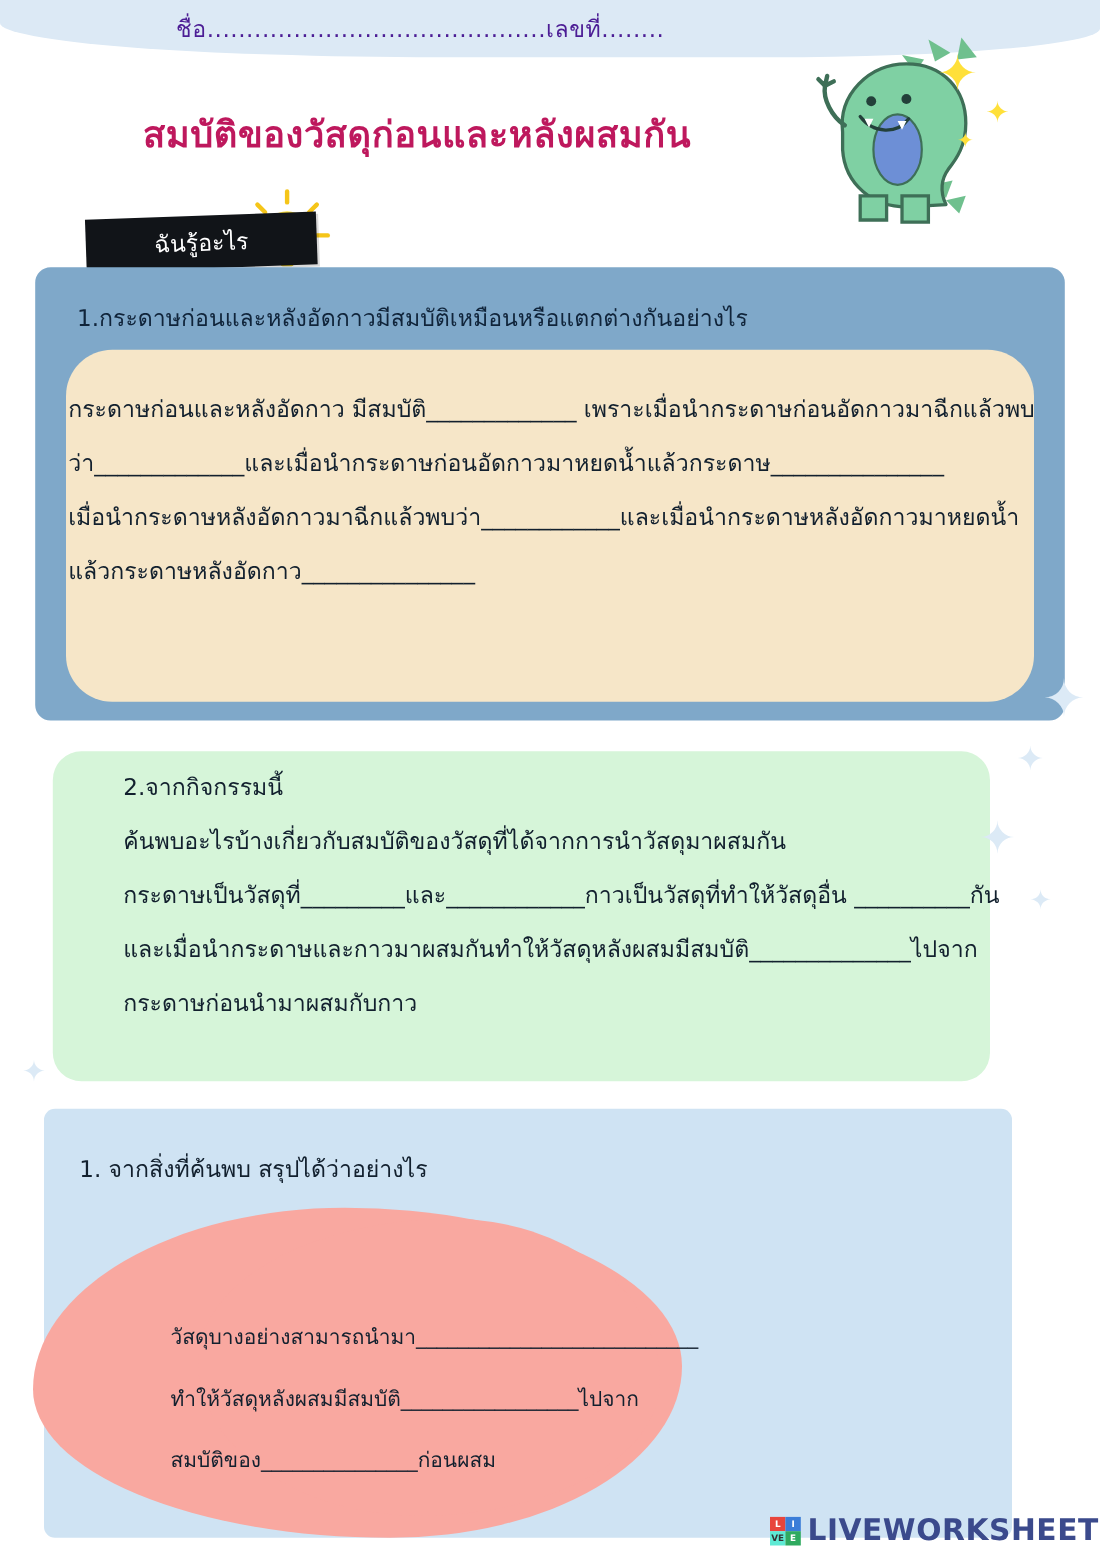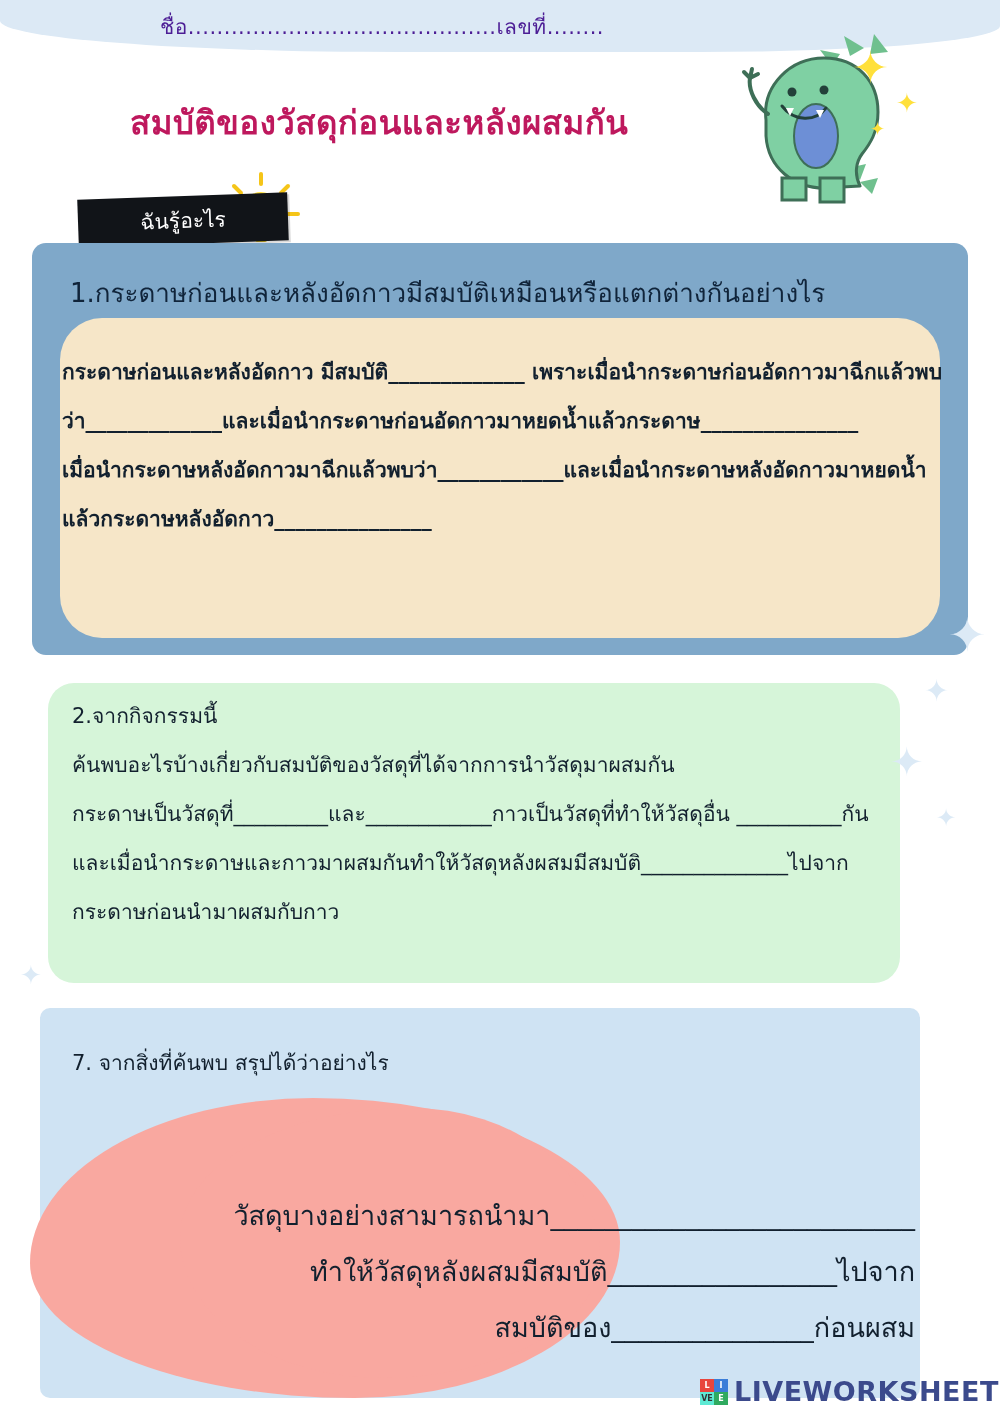--- a/index.html
+++ b/index.html
@@ -100,21 +100,21 @@
     left: 32px;
     width: 936px;
     height: 412px;
     background: #7fa8c9;
     border-radius: 14px;
   }
   .q1-heading {
     position: absolute;
     top: 272px;
     left: 70px;
-    font-size: 26px;
+    font-size: 21px;
     color: #10243a;
     white-space: nowrap;
   }
   .cream-box {
     position: absolute;
     top: 318px;
     left: 60px;
     width: 880px;
     height: 320px;
     background: #f6e6c8;
@@ -183,24 +183,23 @@
     top: 1108px;
     width: 420px;
     height: 270px;
     border-radius: 55% 45% 52% 48% / 48% 55% 45% 52%;
   }
   .q3-text {
     position: absolute;
     top: 1188px;
     left: 155px;
     width: 760px;
-    font-size: 27px;
+    font-size: 19px;
     color: #12202e;
     line-height: 56px;
-    text-align: right;
   }
 
   
   .sparkle {
     position: absolute;
     color: #dceaf6;
     font-size: 34px;
     line-height: 1;
   }
 
@@ -296,30 +295,30 @@
   </svg>
 </div>
 
 <div class="ribbon">
   <span>ฉันรู้อะไร</span>
 </div>
 
 <div class="panel-blue"></div>
 <div class="q1-heading">1.กระดาษก่อนและหลังอัดกาวมีสมบัติเหมือนหรือแตกต่างกันอย่างไร</div>
 <div class="cream-box"></div>
-<div class="cream-text" style="white-space:pre-wrap;font-weight:bold;">กระดาษก่อนและหลังอัดกาว มีสมบัติ_____________ เพราะเมื่อนำกระดาษก่อนอัดกาวมาฉีกแล้วพบว่า_____________และเมื่อนำกระดาษก่อนอัดกาวมาหยดน้ำแล้วกระดาษ_______________
+<div class="cream-text" style="white-space:pre-wrap;">กระดาษก่อนและหลังอัดกาว มีสมบัติ_____________ เพราะเมื่อนำกระดาษก่อนอัดกาวมาฉีกแล้วพบว่า_____________และเมื่อนำกระดาษก่อนอัดกาวมาหยดน้ำแล้วกระดาษ_______________
 เมื่อนำกระดาษหลังอัดกาวมาฉีกแล้วพบว่า____________และเมื่อนำกระดาษหลังอัดกาวมาหยดน้ำ แล้วกระดาษหลังอัดกาว_______________</div>
 
 <div class="panel-green"></div>
-<div class="q2-text" style="white-space:pre-wrap;">2.จากกิจกรรมนี้
+<div class="q2-text" style="white-space:pre-wrap;margin-left:40px;">2.จากกิจกรรมนี้
 ค้นพบอะไรบ้างเกี่ยวกับสมบัติของวัสดุที่ได้จากการนำวัสดุมาผสมกัน
 กระดาษเป็นวัสดุที่_________และ____________กาวเป็นวัสดุที่ทำให้วัสดุอื่น __________กัน และเมื่อนำกระดาษและกาวมาผสมกันทำให้วัสดุหลังผสมมีสมบัติ______________ไปจากกระดาษก่อนนำมาผสมกับกาว</div>
 
 <div class="panel-blue2"></div>
-<div class="q3-heading">7. จากสิ่งที่ค้นพบ สรุปได้ว่าอย่างไร</div>
+<div class="q3-heading">1. จากสิ่งที่ค้นพบ สรุปได้ว่าอย่างไร</div>
 <div class="blob-pink"></div>
 <div class="blob-pink b2"></div>
 <div class="q3-text" style="white-space:pre-wrap;">วัสดุบางอย่างสามารถนำมา___________________________
 ทำให้วัสดุหลังผสมมีสมบัติ_________________ไปจาก
 สมบัติของ_______________ก่อนผสม</div>
 
 <div class="sparkle" style="left:948px; top:612px; font-size:46px;">✦</div>
 <div class="sparkle" style="left:924px; top:676px; font-size:30px;">✦</div>
 <div class="sparkle" style="left:890px; top:742px; font-size:40px;">✦</div>
 <div class="sparkle" style="left:936px; top:806px; font-size:24px;">✦</div>

